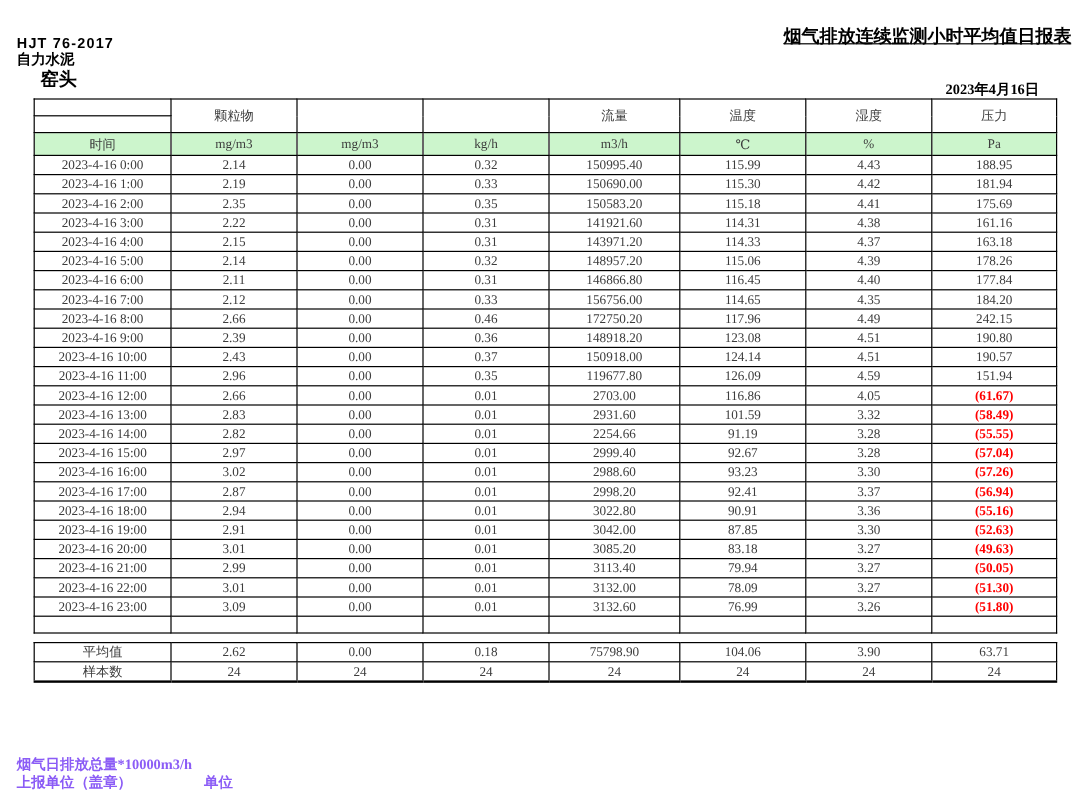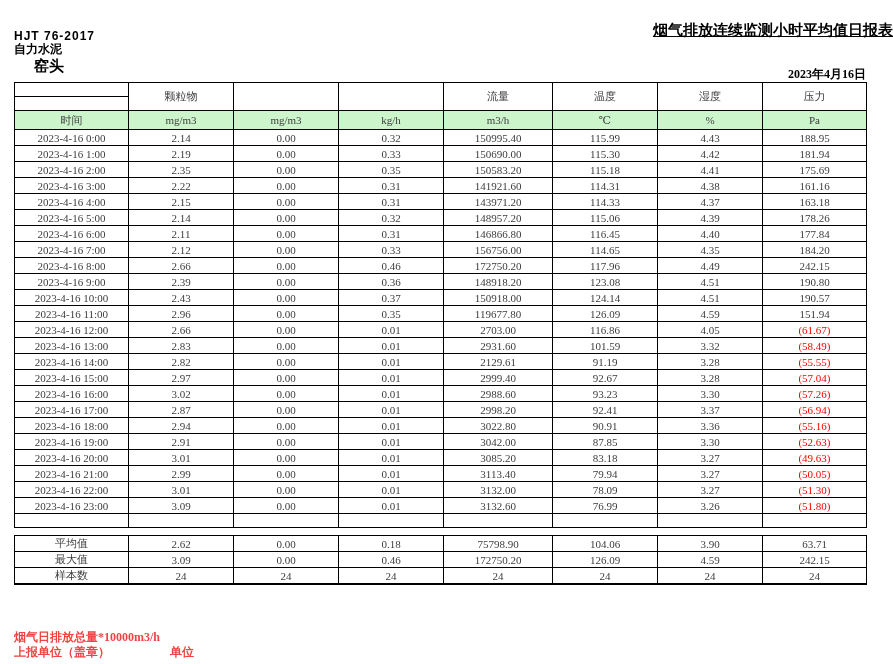--- a/index.html
+++ b/index.html
@@ -6,31 +6,31 @@
   .page{position:relative;width:893px;height:664px;background:#ffffff;overflow:hidden;
         font-family:"Liberation Serif","DejaVu Serif",serif;color:#000;}
   .hdr{position:absolute;font-family:"Liberation Sans","DejaVu Sans",sans-serif;font-weight:bold;}
   .doc-code{left:14px;top:5px;font-size:12px;letter-spacing:1px;margin-top:24px;}
   .title{left:0;right:0;top:21px;text-align:right;font-size:15px;text-decoration:underline;}
   .company{left:14px;top:41px;font-size:12px;}
   .station{left:2px;top:57px;font-size:15px;margin-left:32px;}
   .date{position:absolute;right:27px;top:66px;font-size:12px;font-weight:bold;
         font-family:"Liberation Serif","DejaVu Serif",serif;}
   .tblwrap{position:absolute;left:14px;top:82px;width:852px;}
-  table{border-collapse:collapse;table-layout:fixed;width:852px;}
+  table{border-collapse:collapse;table-layout:fixed;width:852px;margin-left:14px;}
   td{border:1px solid #000;font-size:11px;color:#3d3d3d;text-align:center;
      padding:0;overflow:hidden;white-space:nowrap;}
   tr.gh td{height:13px;}
   tr.units td{height:18px;background:#ccf5cc;}
   tr.hr-row td, tr.sum-row td{height:15px;}
   tr.blank-row td{height:13px;}
-  .neg{color:#ff0000;}
+  .neg{color:#ff0000;font-weight:bold;}
   .gap{height:7px;}
   table.summary tr:last-child td{border-bottom-width:2px;}
-  .foot{position:absolute;font-size:12px;color:#ef4444;font-weight:bold;
+  .foot{position:absolute;font-size:12px;color:#8b5cf6;font-weight:bold;
         font-family:"Liberation Serif","DejaVu Serif",serif;}
   .foot-note{left:14px;top:629px;}
   .foot-report{left:14px;top:644px;}
   .foot-unit{left:170px;top:644px;}
 </style>
 </head>
 <body>
 
 <div class="page">
 
@@ -217,21 +217,21 @@
             <td>2931.60</td>
             <td>101.59</td>
             <td>3.32</td>
             <td class="neg">(58.49)</td>
           </tr>
           <tr class="hr-row">
             <td>2023-4-16 14:00</td>
             <td>2.82</td>
             <td>0.00</td>
             <td>0.01</td>
-            <td>2129.61</td>
+            <td>2254.66</td>
             <td>91.19</td>
             <td>3.28</td>
             <td class="neg">(55.55)</td>
           </tr>
           <tr class="hr-row">
             <td>2023-4-16 15:00</td>
             <td>2.97</td>
             <td>0.00</td>
             <td>0.01</td>
             <td>2999.40</td>
@@ -352,30 +352,20 @@
             <td>平均值</td>
             <td>2.62</td>
             <td>0.00</td>
             <td>0.18</td>
             <td>75798.90</td>
             <td>104.06</td>
             <td>3.90</td>
             <td>63.71</td>
           </tr>
           <tr class="sum-row">
-            <td>最大值</td>
-            <td>3.09</td>
-            <td>0.00</td>
-            <td>0.46</td>
-            <td>172750.20</td>
-            <td>126.09</td>
-            <td>4.59</td>
-            <td>242.15</td>
-          </tr>
-          <tr class="sum-row">
             <td>样本数</td>
             <td>24</td>
             <td>24</td>
             <td>24</td>
             <td>24</td>
             <td>24</td>
             <td>24</td>
             <td>24</td>
           </tr>
         </tbody>

